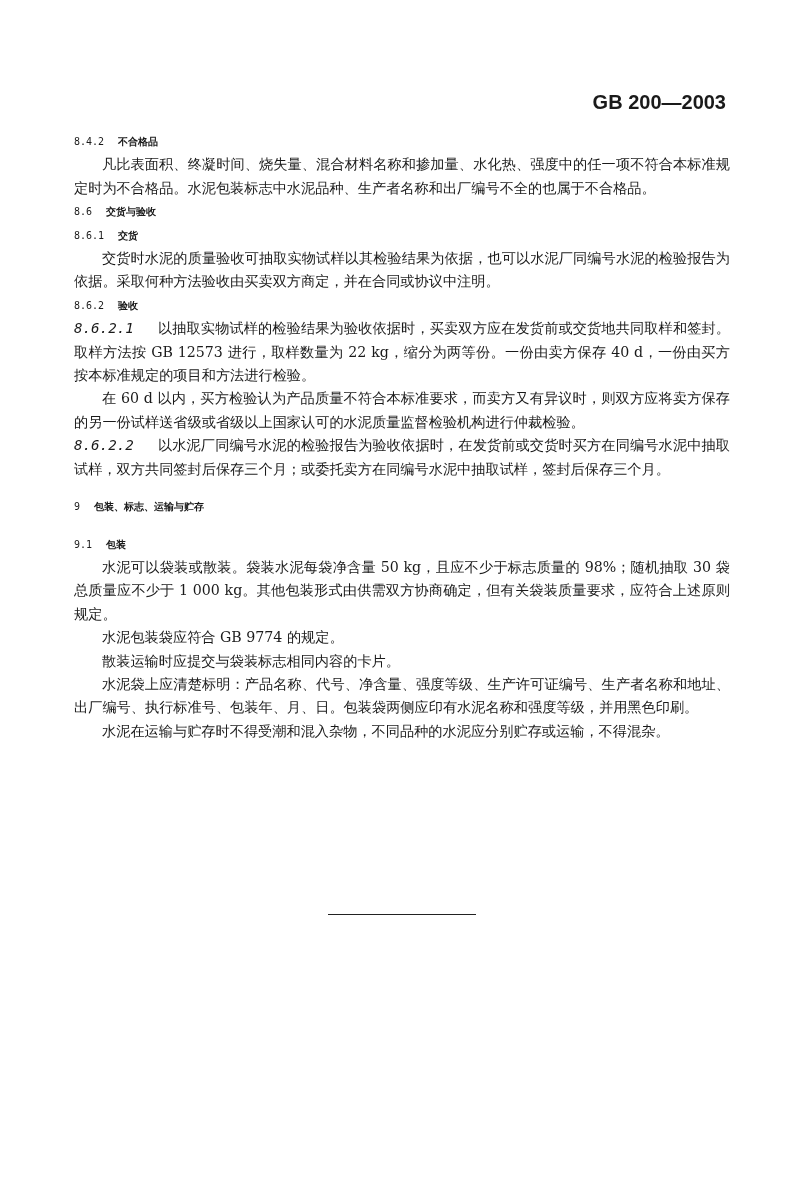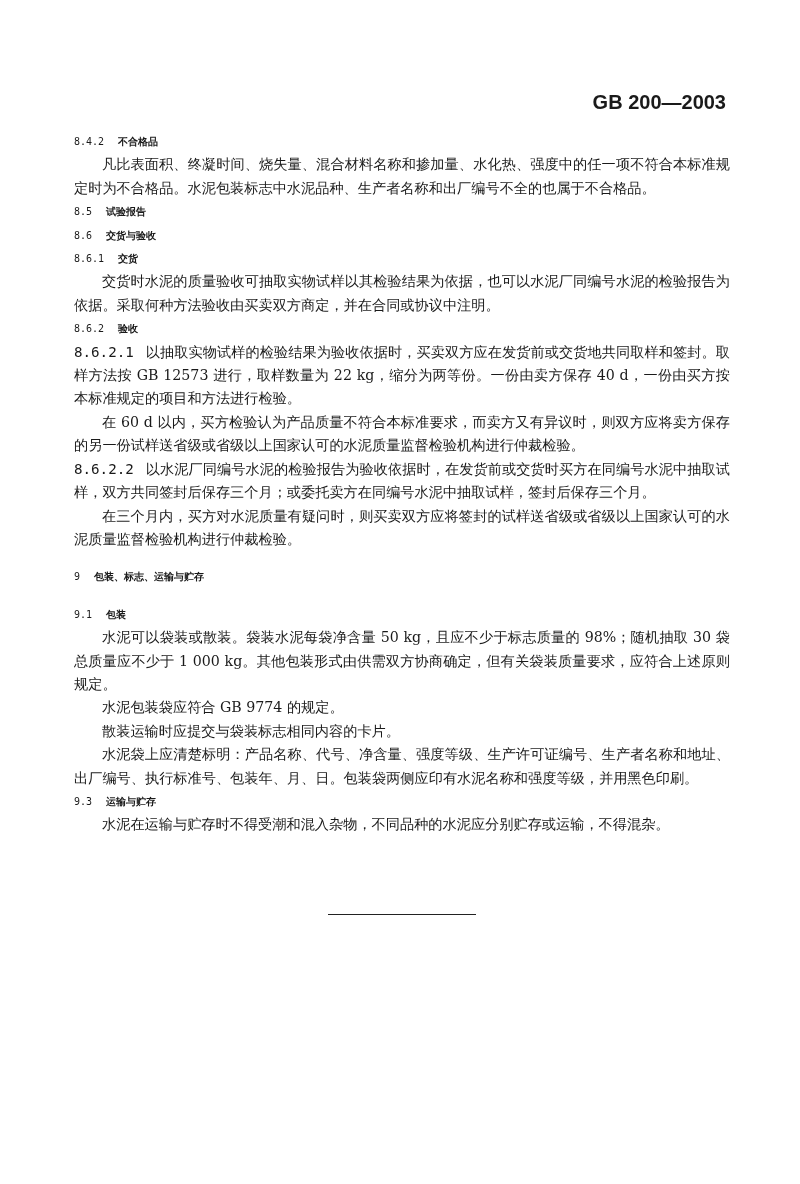--- a/index.html
+++ b/index.html
@@ -9,56 +9,53 @@
   }
   .header-code {
     position: absolute; top: 91px; right: 74px;
     font-family: "Liberation Sans", "DejaVu Sans", sans-serif; font-weight: bold; font-size: 20px;
   }
   .content { position: absolute; top: 130px; left: 74px; width: 656px; font-size: 14.2px; line-height: 23.4px; }
   .h { font-family: "DejaVu Sans", sans-serif; font-weight: bold; font-size: 10px; white-space: nowrap; }
   .h .num { font-family: "DejaVu Sans Mono", monospace; font-weight: normal; display: inline-block; margin-right: 14px; }
   .p { text-indent: 28px; text-align: justify; }
   .clause { text-align: justify; }
-  .clause .num { font-family: "DejaVu Sans Mono", monospace; margin-right: 12px; }
+  .clause .num { font-family: "DejaVu Sans Mono", monospace; margin-right: 24px; font-style: italic; }
   .gap { height: 14px; }
   .end-rule { position: absolute; top: 914px; left: 328px; width: 148px; height: 0; border-top: 1.5px solid #222; }
 </style>
 </head>
 <body>
 
 <div class="header-code">GB 200—2003</div>
 
 <div class="content">
   <div class="h"><span class="num">8.4.2</span><span>不合格品</span></div>
   <div class="p">凡比表面积、终凝时间、烧失量、混合材料名称和掺加量、水化热、强度中的任一项不符合本标准规定时为不合格品。水泥包装标志中水泥品种、生产者名称和出厂编号不全的也属于不合格品。</div>
 
-  <div class="h"><span class="num">8.5</span><span>试验报告</span></div>
 
   <div class="h"><span class="num">8.6</span><span>交货与验收</span></div>
 
   <div class="h"><span class="num">8.6.1</span><span>交货</span></div>
   <div class="p">交货时水泥的质量验收可抽取实物试样以其检验结果为依据，也可以水泥厂同编号水泥的检验报告为依据。采取何种方法验收由买卖双方商定，并在合同或协议中注明。</div>
 
   <div class="h"><span class="num">8.6.2</span><span>验收</span></div>
 
   <div class="clause"><span class="num">8.6.2.1</span><span>以抽取实物试样的检验结果为验收依据时，买卖双方应在发货前或交货地共同取样和签封。取样方法按 GB 12573 进行，取样数量为 22 kg，缩分为两等份。一份由卖方保存 40 d，一份由买方按本标准规定的项目和方法进行检验。</span></div>
   <div class="p">在 60 d 以内，买方检验认为产品质量不符合本标准要求，而卖方又有异议时，则双方应将卖方保存的另一份试样送省级或省级以上国家认可的水泥质量监督检验机构进行仲裁检验。</div>
 
   <div class="clause"><span class="num">8.6.2.2</span><span>以水泥厂同编号水泥的检验报告为验收依据时，在发货前或交货时买方在同编号水泥中抽取试样，双方共同签封后保存三个月；或委托卖方在同编号水泥中抽取试样，签封后保存三个月。</span></div>
-  <div class="p">在三个月内，买方对水泥质量有疑问时，则买卖双方应将签封的试样送省级或省级以上国家认可的水泥质量监督检验机构进行仲裁检验。</div>
 
   <div class="gap"></div>
   <div class="h"><span class="num">9</span><span>包装、标志、运输与贮存</span></div>
   <div class="gap"></div>
 
   <div class="h"><span class="num">9.1</span><span>包装</span></div>
   <div class="p">水泥可以袋装或散装。袋装水泥每袋净含量 50 kg，且应不少于标志质量的 98%；随机抽取 30 袋总质量应不少于 1 000 kg。其他包装形式由供需双方协商确定，但有关袋装质量要求，应符合上述原则规定。</div>
   <div class="p">水泥包装袋应符合 GB 9774 的规定。</div>
 
   <div class="p">散装运输时应提交与袋装标志相同内容的卡片。</div>
   <div class="p">水泥袋上应清楚标明：产品名称、代号、净含量、强度等级、生产许可证编号、生产者名称和地址、出厂编号、执行标准号、包装年、月、日。包装袋两侧应印有水泥名称和强度等级，并用黑色印刷。</div>
 
-  <div class="h"><span class="num">9.3</span><span>运输与贮存</span></div>
   <div class="p">水泥在运输与贮存时不得受潮和混入杂物，不同品种的水泥应分别贮存或运输，不得混杂。</div>
 </div>
 
 <div class="end-rule"></div>
 
 </body></html>

